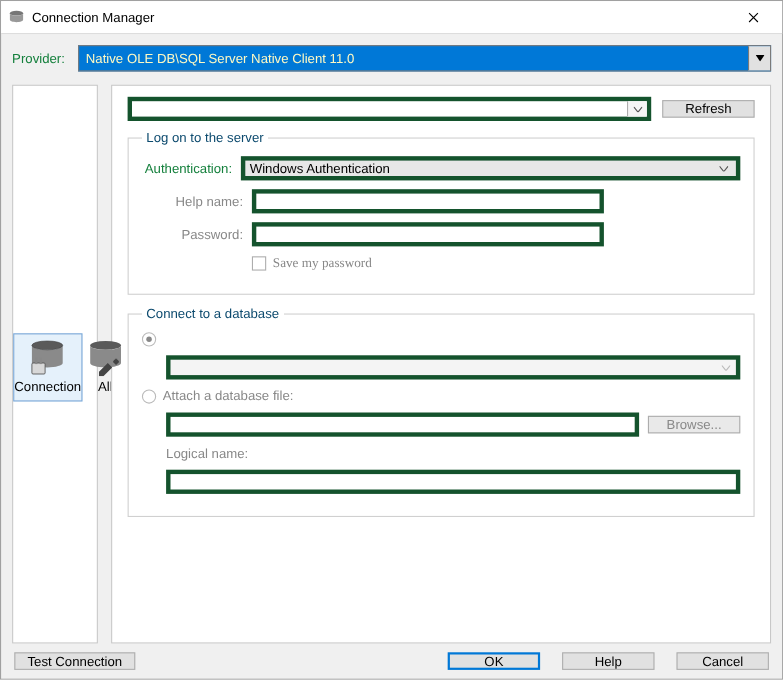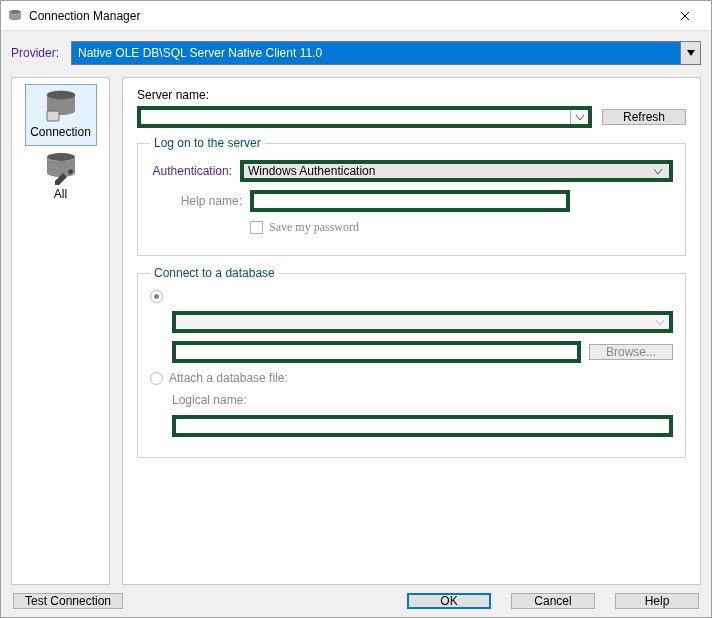--- a/index.html
+++ b/index.html
@@ -8,38 +8,38 @@
   .titlebar { height:30px; background:#fff; border-bottom:1px solid #ddd; display:flex; align-items:center; padding:0 6px; }
   .titlebar .app-icon { width:16px; height:16px; margin-right:6px; display:flex; align-items:center; justify-content:center; }
   .titlebar .title { flex:1; color:#000; }
   .titlebar .close { width:40px; height:28px; display:flex; align-items:center; justify-content:center; cursor:pointer; }
   .client { flex:1; display:flex; flex-direction:column; padding:10px 10px 6px 10px; }
   .provider-row { display:flex; align-items:center; margin-bottom:12px; }
   .provider-row label { width:60px; }
   .provider-select { flex:1; height:24px; background:#0078d7; color:#fef9c3; border:1px solid #7a7a7a; display:flex; align-items:center; padding:0 6px; position:relative; }
   .provider-select .arrow-box { position:absolute; right:0; top:0; bottom:0; width:20px; background:#e1e1e1; border-left:1px solid #7a7a7a; display:flex; align-items:center; justify-content:center; }
   .body-row { flex:1; display:flex; gap:12px; }
-  .tabstrip { width:99px; border:1px solid #c8c8c8; background:#fff; padding-top:6px; display:flex; flex-direction:column; align-items:center; }
+  .tabstrip { width:78px; border:1px solid #c8c8c8; background:#fff; padding-top:6px; display:flex; flex-direction:row; align-items:center; }
   .tab-item { width:72px; display:flex; flex-direction:column; align-items:center; padding:4px 0 6px 0; cursor:pointer; border:1px solid transparent; }
   .tab-item.selected { border:1px solid #7aa7d8; background:#e5f1fb; }
   .tab-item .tab-icon { width:40px; height:34px; position:relative; margin-bottom:2px; }
   .tab-item .tab-label { color:#000; }
   .main-panel { flex:1; border:1px solid #c8c8c8; background:#fff; padding:10px 14px; overflow:hidden; }
   .row { display:flex; align-items:center; margin-bottom:8px; }
   .btn { height:16px; min-width:84px; background:#e1e1e1; border:1px solid #adadad; display:inline-flex; align-items:center; justify-content:center; padding:0 10px; cursor:pointer; }
   .btn.primary { border:2px solid #0078d7; }
   .btn.disabled { color:#888; background:#e9e9e9; cursor:default; }
   input[type=text], .combo, .select { height:22px; border:4px solid #14532d; background:#fff; padding:0 4px;text-align:center; }
   .combo { display:flex; align-items:center; position:relative; }
   .combo .arrow { position:absolute; right:0; top:0; bottom:0; width:18px; border-left:1px solid #adadad; display:flex; align-items:center; justify-content:center; background:#f5f5f5; }
   .select { display:flex; align-items:center; position:relative; background:#e7e7e7; }
   .select .arrow { position:absolute; right:4px; top:0; bottom:0; width:14px; display:flex; align-items:center; justify-content:center; }
   fieldset { border:1px solid #d0d0d0; margin:0 0 10px 0; padding:10px 12px 12px 12px; }
   legend { color:#0c4a6e; padding:0 4px; }
-  .lbl { text-align:right; padding-right:8px; color:#4c1d95; }
+  .lbl { text-align:right; padding-right:8px; color:#15803d; }
   .lbl.disabled { color:#888; }
   .checkbox { width:13px; height:13px; border:1px solid #adadad; background:#fff; margin-right:6px; flex:none; }
   .radio { width:13px; height:13px; border:1px solid #888; border-radius:50%; background:#fff; margin-right:6px; flex:none; position:relative; }
   .radio.checked::after { content:""; position:absolute; left:3px; top:3px; width:5px; height:5px; border-radius:50%; background:#888; }
   .radio.disabled { border-color:#bbb; }
   .footer { display:flex; align-items:center; padding:8px 2px 2px 2px; gap:20px; }
   .footer .spacer { flex:1; }
   .disabled-input { background:#f4f4f4; color:#888; }
   svg { display:block; }
 </style>
@@ -100,21 +100,20 @@
               <path d="M6 6v16c0 2.2 6.3 4 14 4s14-1.8 14-4V6c0 2.2-6.3 4-14 4S6 8.2 6 6z" fill="#8a8a8a"></path>
               <path d="M28 18c2 0 3.6 1.2 4.3 3l-2.8 2.8-2.8-2.8c0.7-1.8 2.3-3 4.3-3zM26 26l-8 8h-4v-4l8-8z" fill="#444"></path>
             </svg>
           </div>
           <span class="tab-label">All</span>
         </div>
       </div>
 
       <div class="main-panel">
 
-        <div style="margin-bottom:4px;">Server name:</div>
         <div class="row" style="gap:10px;">
           <div class="combo" style="flex:1;">
             <span></span>
             <div class="arrow">
               <svg width="8" height="5" viewBox="0 0 8 5">
                   <path d="M0 0l4 5 4-5" fill="none" stroke="#555"></path>
                 </svg>
             </div>
           </div>
           <div class="btn">Refresh</div>
@@ -130,20 +129,24 @@
                 <svg width="8" height="5" viewBox="0 0 8 5">
                     <path d="M0 0l4 5 4-5" fill="none" stroke="#555"></path>
                   </svg>
               </div>
             </div>
           </div>
           <div class="row">
             <div class="lbl disabled" style="width:100px;">Help name:</div>
             <input type="text" class="disabled-input" style="flex: 0 0 320px;" disabled="" value="">
           </div>
+          <div class="row">
+            <div class="lbl disabled" style="width:100px;">Password:</div>
+            <input type="text" class="disabled-input" style="flex: 0 0 320px;" disabled="" value="">
+          </div>
           <div class="row" style="margin-left:100px;">
             <div class="checkbox"></div>
             <span class="lbl disabled" style="text-align:left;padding:0;font-family:Liberation Serif, serif;">Save my password</span>
           </div>
         </fieldset>
 
         <fieldset>
           <legend>Connect to a database</legend>
           <div class="row">
             <div class="radio checked disabled"></div>
@@ -151,39 +154,39 @@
           <div class="row" style="margin-left:22px;">
             <div class="combo disabled-input" style="flex:1;">
               <span></span>
               <div class="arrow" style="border-left:none;background:transparent;">
                 <svg width="8" height="5" viewBox="0 0 8 5">
                     <path d="M0 0l4 5 4-5" fill="none" stroke="#bbb"></path>
                   </svg>
               </div>
             </div>
           </div>
+          <div class="row" style="margin-top:6px;">
+            <div class="radio disabled"></div>
+            <span class="lbl disabled" style="text-align:left;padding:0;">Attach a database file:</span>
+          </div>
           <div class="row" style="margin-left:22px;gap:8px;">
             <input type="text" class="disabled-input" style="flex: 1 1 0%;" disabled="" value="">
             <div class="btn disabled">Browse...</div>
-          </div>
-          <div class="row" style="margin-top:6px;">
-            <div class="radio disabled"></div>
-            <span class="lbl disabled" style="text-align:left;padding:0;">Attach a database file:</span>
           </div>
           <div class="row" style="margin-left:22px;margin-top:2px;">
             <span class="lbl disabled" style="text-align:left;padding:0;">Logical name:</span>
           </div>
           <div class="row" style="margin-left:22px;">
             <input type="text" class="disabled-input" style="flex: 1 1 0%;" disabled="" value="">
           </div>
         </fieldset>
       </div>
     </div>
 
     <div class="footer">
       <div class="btn" style="min-width:110px;">Test Connection</div>
       <div class="spacer"></div>
       <div class="btn primary">OK</div>
+      <div class="btn">Help</div>
       <div class="btn">Cancel</div>
-      <div class="btn">Help</div>
     </div>
   </div>
 </div>
 
 </body></html>

